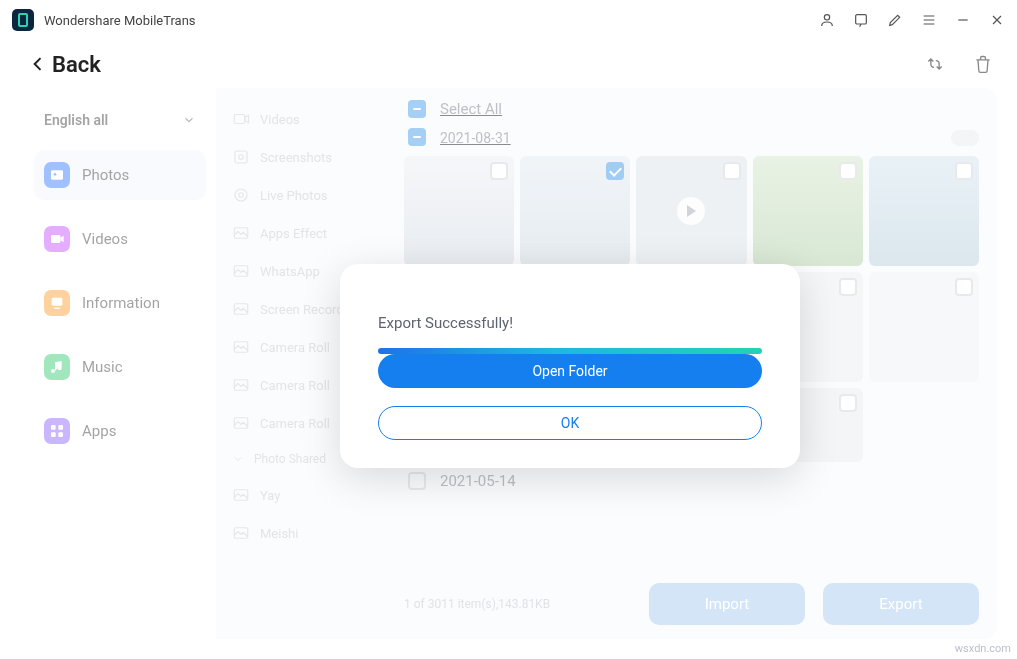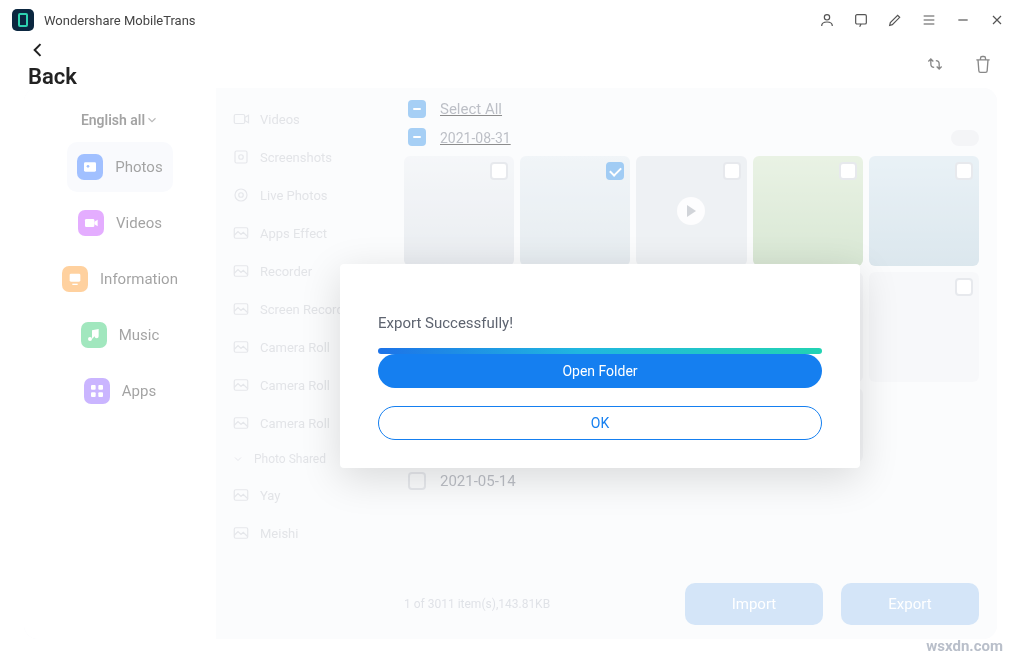--- a/index.html
+++ b/index.html
@@ -8,31 +8,31 @@
   
   .titlebar { height: 40px; display:flex; align-items:center; padding: 0 12px; gap:10px; }
   .logo { width:22px; height:22px; background:#0b2740; border-radius:5px; display:flex; align-items:center; justify-content:center; }
   .logo-inner{ width:10px;height:14px;border:2px solid #2ed3b0;border-radius:2px;}
   .app-title{ font-size:13px; color:#444;}
   .titlebar-right{ margin-left:auto; display:flex; gap:18px; align-items:center; }
   .titlebar-right .tb-icon{ width:16px;height:16px; stroke:#555; fill:none; cursor:pointer;}
 
   
   .topnav{ height:48px; display:flex; align-items:center; padding:0 24px 0 28px; }
-  .back{ display:flex; gap:4px; cursor:pointer;flex-direction:column; }
+  .back{ display:flex; align-items:center; gap:4px; cursor:pointer; }
   .back svg{ width:20px;height:20px;stroke:#222;}
   .back-label{ font-size:22px; font-weight:600; color:#222; }
   .topnav-right{ margin-left:auto; display:flex; gap:28px; }
   .topnav-right svg{ width:20px;height:20px;stroke:#888;cursor:pointer;}
 
   
   .panel{ position:absolute; top:88px; left:24px; right:20px; bottom:20px; background:#f7f8fb; border-radius:14px; display:flex; overflow:hidden;}
 
   
-  .sidebar-left{ width:192px; background:#fff; display:flex; flex-direction:column; padding:16px 10px; gap:6px;align-items:center;}
+  .sidebar-left{ width:192px; background:#fff; display:flex; flex-direction:column; padding:16px 10px; gap:14px;}
   .dropdown{ display:flex; align-items:center; justify-content:space-between; padding:8px 10px; font-size:14px; color:#333; font-weight:600; cursor:pointer;}
   .dropdown svg{ width:14px;height:14px; stroke:#666;}
   .cat{ display:flex; align-items:center; gap:12px; padding:12px 10px; border-radius:10px; cursor:pointer;}
   .cat.active{ background:#f1f4fb;}
   .cat-icon{ width:26px;height:26px;border-radius:7px;display:flex;align-items:center;justify-content:center;}
   .cat-icon svg{width:16px;height:16px;fill:#fff;}
   .cat-label{ font-size:15px; color:#333; }
 
   
   .sidebar-mid{ width:180px; padding:12px 0; display:flex; flex-direction:column;}
@@ -58,37 +58,37 @@
   .thumb .cb.checked::after{content:"";position:absolute;left:4px;top:1px;width:5px;height:9px;border:solid #fff;border-width:0 2px 2px 0;transform:rotate(45deg);}
   .thumb .play{ position:absolute; left:50%; top:50%; width:28px;height:28px;margin:-14px 0 0 -14px;border-radius:50%;background:rgba(255,255,255,0.85);display:flex;align-items:center;justify-content:center;}
   .thumb .play::after{content:"";border-style:solid;border-width:6px 0 6px 9px;border-color:transparent transparent transparent #9aa0ab;}
 
   .second-date{ display:flex; align-items:center; gap:14px; padding:10px 0 4px 4px;}
   .second-date .cb2{ width:18px;height:18px;border:2px solid #c9cfd8;border-radius:4px;}
 
   .footer{ margin-top:auto; display:flex; align-items:center; padding:10px 0 14px; gap:16px;}
   .footer-info{ font-size:12px; color:#b9bfca;}
   .footer-btns{ margin-left:auto; display:flex; gap:18px;}
-  .fbtn{ width:138px; height:42px; border:none; border-radius:10px; font-size:15px; color:#fff; cursor:pointer;}
+  .fbtn{ width:156px; height:42px; border:none; border-radius:10px; font-size:15px; color:#fff; cursor:pointer;}
   .fbtn.import{background:#9fc6ef;}
   .fbtn.export{background:#9fc6ef;}
 
   
   .scrim{ position:absolute; inset:0; background:rgba(255,255,255,0.55); pointer-events:none;}
 
   
-  .modal{ position:absolute; left:340px; top:264px; width:520px; height:204px; background:#fff; border-radius:4px; box-shadow:0 10px 40px rgba(0,0,0,0.14); padding:50px 38px 28px; display:flex; flex-direction:column;}
+  .modal{ position:absolute; left:340px; top:264px; width:460px; height:204px; background:#fff; border-radius:18px; box-shadow:0 10px 40px rgba(0,0,0,0.14); padding:50px 38px 28px; display:flex; flex-direction:column;}
   .modal-title{ font-size:15px; color:#5e6470; }
   .progress{ margin-top:16px; height:10px; border-radius:6px; background:linear-gradient(90deg,#1d73e8,#20b6e0 45%,#22d3b3); }
   .modal-btns{ margin-top:auto; display:flex; gap:18px; justify-content:flex-end;flex-direction:column;}
   .mbtn{ height:34px; padding:0 24px; border-radius:17px; font-size:14px; cursor:pointer;}
   .mbtn.primary{ background:#157ff0; color:#fff; border:none;}
   .mbtn.secondary{ background:#fff; color:#157ff0; border:1.5px solid #157ff0;}
 
-  .watermark{position:absolute;right:14px;bottom:4px;font-size:15px;color:#b9bfca;font-weight:bold;}
+  .watermark{position:absolute;right:6px;bottom:4px;font-size:11px;color:#b9bfca;}
 </style>
 </head>
 <body>
 
 <div class="titlebar">
   <div class="logo">
       <div class="logo-inner"></div>
     </div>
   <div class="app-title">Wondershare MobileTrans</div>
   <div class="titlebar-right">
@@ -217,21 +217,21 @@
           <rect x="3" y="5" width="18" height="14" rx="2"></rect>
           <path d="M3 15l5-5 4 4 3-3 6 6"></path>
         </svg>
         <span>Apps Effect</span>
       </div>
     <div class="mid-item">
         <svg viewBox="0 0 24 24" stroke-width="1.6">
           <rect x="3" y="5" width="18" height="14" rx="2"></rect>
           <path d="M3 15l5-5 4 4 3-3 6 6"></path>
         </svg>
-        <span>Recorder</span>
+        <span>WhatsApp</span>
       </div>
     <div class="mid-item">
         <svg viewBox="0 0 24 24" stroke-width="1.6">
           <rect x="3" y="5" width="18" height="14" rx="2"></rect>
           <path d="M3 15l5-5 4 4 3-3 6 6"></path>
         </svg>
         <span>Screen Recorder</span>
       </div>
     <div class="mid-item">
         <svg viewBox="0 0 24 24" stroke-width="1.6">

